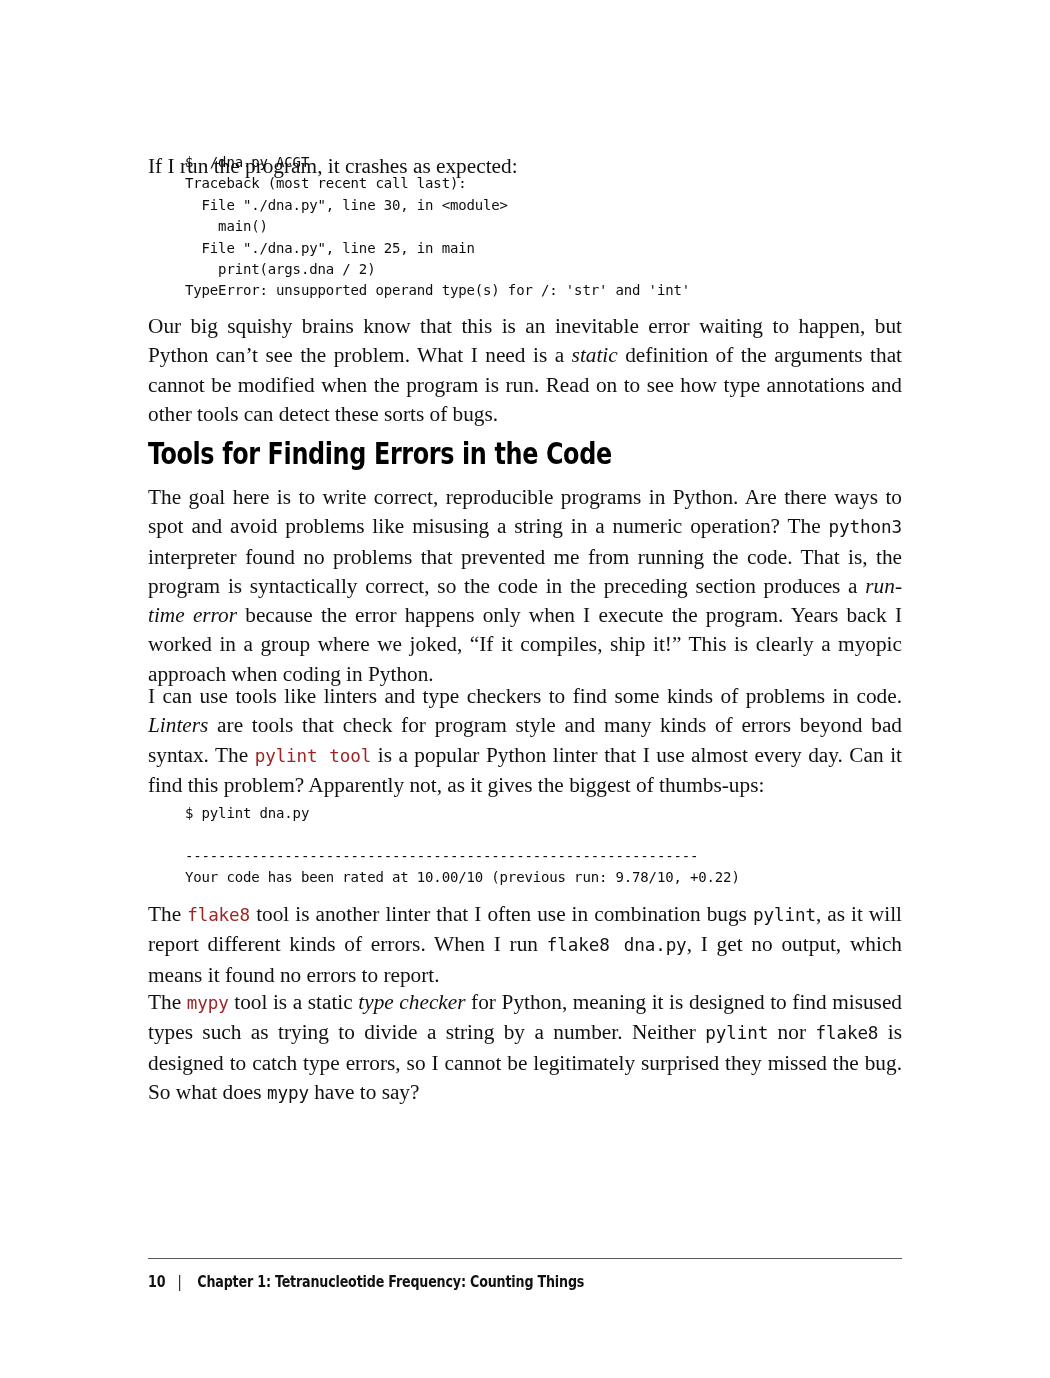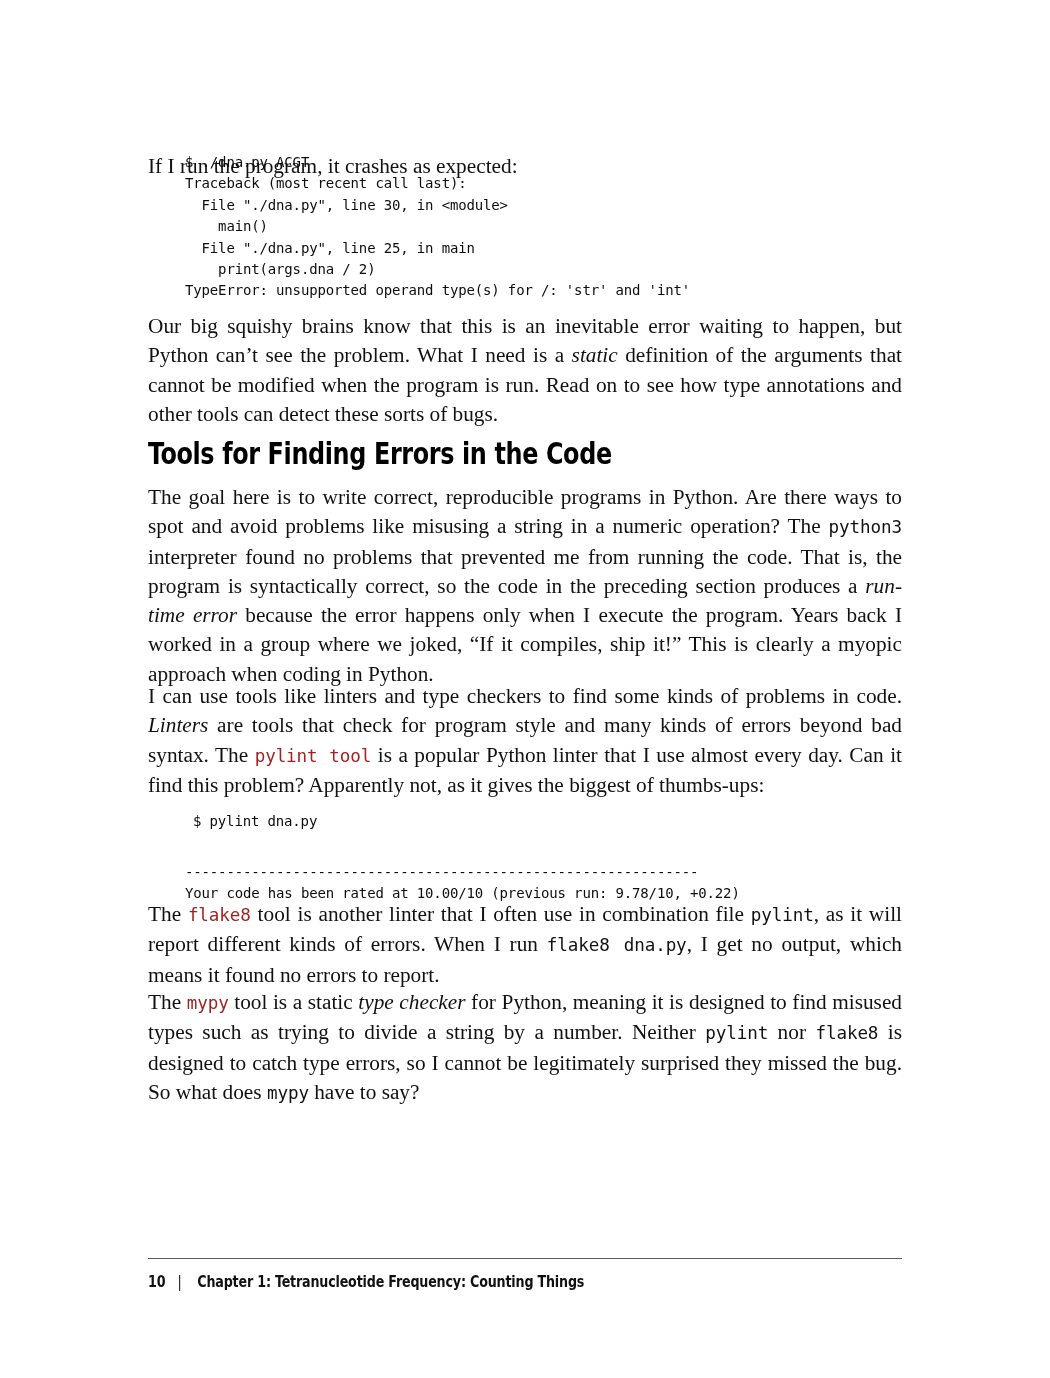--- a/index.html
+++ b/index.html
@@ -140,28 +140,28 @@
 
   <p class="para abs" style="left:0; top:483px; width:754px;">
     <span>The goal here is to write correct, reproducible programs in Python. Are there ways to spot and avoid problems like misusing a string in a numeric operation? The </span><span class="code-in">python3</span><span> interpreter found no problems that prevented me from running the code. That is, the program is syntactically correct, so the code in the preceding section produces a </span><span class="it">run-time error</span><span> because the error happens only when I execute the program. Years back I worked in a group where we joked, “If it compiles, ship it!” This is clearly a myopic approach when coding in Python.</span>
   </p>
 
   <p class="para abs" style="left:0; top:682px; width:754px;">
     <span>I can use tools like linters and type checkers to find some kinds of problems in code. </span><span class="it">Linters</span><span> are tools that check for program style and many kinds of errors beyond bad syntax. The </span><a class="link-code" href="#">pylint tool</a><span> is a popular Python linter that I use almost every day. Can it find this problem? Apparently not, as it gives the biggest of thumbs-ups:</span>
   </p>
 
   <div class="abs" style="left:37px; top:803px;">
-    <pre class="codeblock" style="margin:8px;"><span>$ pylint dna.py</span></pre>
+    <pre class="codeblock" style="margin:0;"><span>$ pylint dna.py</span></pre>
     <pre class="codeblock" style="margin:0; height:21.4px;"> </pre>
     <pre class="codeblock" style="margin:0;"><span>--------------------------------------------------------------</span></pre>
     <pre class="codeblock" style="margin:0;"><span>Your code has been rated at 10.00/10 (previous run: 9.78/10, +0.22)</span></pre>
   </div>
 
   <p class="para abs" style="left:0; top:900px; width:754px;">
-    <span>The </span><a class="link-code" href="#">flake8</a><span> tool is another linter that I often use in combination file </span><span class="code-in">pylint</span><span>, as it will report different kinds of errors. When I run </span><span class="code-in">flake8 dna.py</span><span>, I get no output, which means it found no errors to report.</span>
+    <span>The </span><a class="link-code" href="#">flake8</a><span> tool is another linter that I often use in combination bugs </span><span class="code-in">pylint</span><span>, as it will report different kinds of errors. When I run </span><span class="code-in">flake8 dna.py</span><span>, I get no output, which means it found no errors to report.</span>
   </p>
 
   <p class="para abs" style="left:0; top:988px; width:754px;">
     <span>The </span><a class="link-code" href="#">mypy</a><span> tool is a static </span><span class="it">type checker</span><span> for Python, meaning it is designed to find misused types such as trying to divide a string by a number. Neither </span><span class="code-in">pylint</span><span> nor </span><span class="code-in">flake8</span><span> is designed to catch type errors, so I cannot be legitimately surprised they missed the bug. So what does </span><span class="code-in">mypy</span><span> have to say?</span>
   </p>
 
 
 </div>
 
 <div class="footer-rule"></div>

